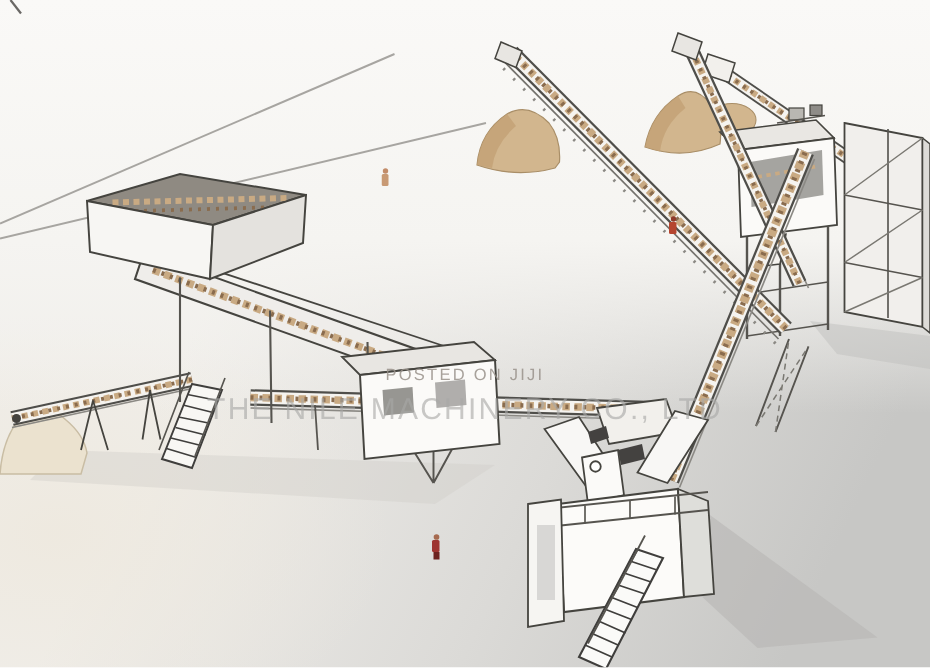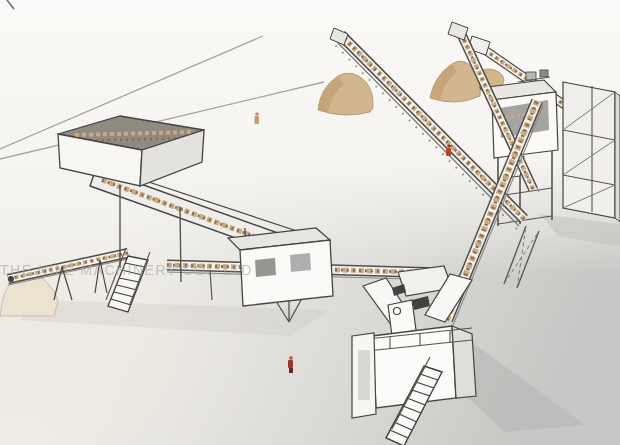--- a/index.html
+++ b/index.html
@@ -10,22 +10,22 @@
       radial-gradient(ellipse 320px 210px at 6% 80%, rgba(238,233,223,0.95), rgba(238,233,223,0) 70%),
       linear-gradient(115deg, #f0eeea 28%, #dbdad7 62%, #c7c7c5 88%);
   }
   .stage svg{position:absolute;left:0;top:0;}
   .wm-small{
     position:absolute;left:0;top:244px;width:620px;text-align:center;
     font-size:11px;letter-spacing:1.5px;color:rgba(153,146,139,0.85);
     font-family:"Liberation Sans",sans-serif;
   }
   .wm-large{
-    position:absolute;left:0;top:262px;width:620px;text-align:left;
-    font-size:14px;letter-spacing:1.5px;color:rgba(168,168,166,0.62);
+    position:absolute;left:0;top:262px;width:620px;text-align:center;
+    font-size:20px;letter-spacing:1.5px;color:rgba(168,168,166,0.62);
     font-family:"Liberation Sans",sans-serif;font-weight:400;white-space:nowrap;
   }
 </style>
 </head>
 <body>
 
 <div class="stage">
   <svg width="620" height="445" viewBox="0 0 620 445">
 
     <g>
@@ -192,14 +192,15 @@
       <circle cx="449" cy="146" r="1.8" fill="#8e3a2a"></circle>
       <rect x="446" y="148" width="5" height="8" rx="1" fill="#b5452f"></rect>
     </g>
     <g>
       <circle cx="291" cy="358" r="1.9" fill="#a66a4f"></circle>
       <rect x="288" y="360" width="5" height="8" rx="1" fill="#9e3430"></rect>
       <rect x="289" y="368" width="4" height="5" fill="#6d2320"></rect>
     </g>
   </svg>
 
+  <div class="wm-small">POSTED ON JIJI</div>
   <div class="wm-large">THE NILE MACHINERY CO., LTD</div>
 </div>
 
 </body></html>

